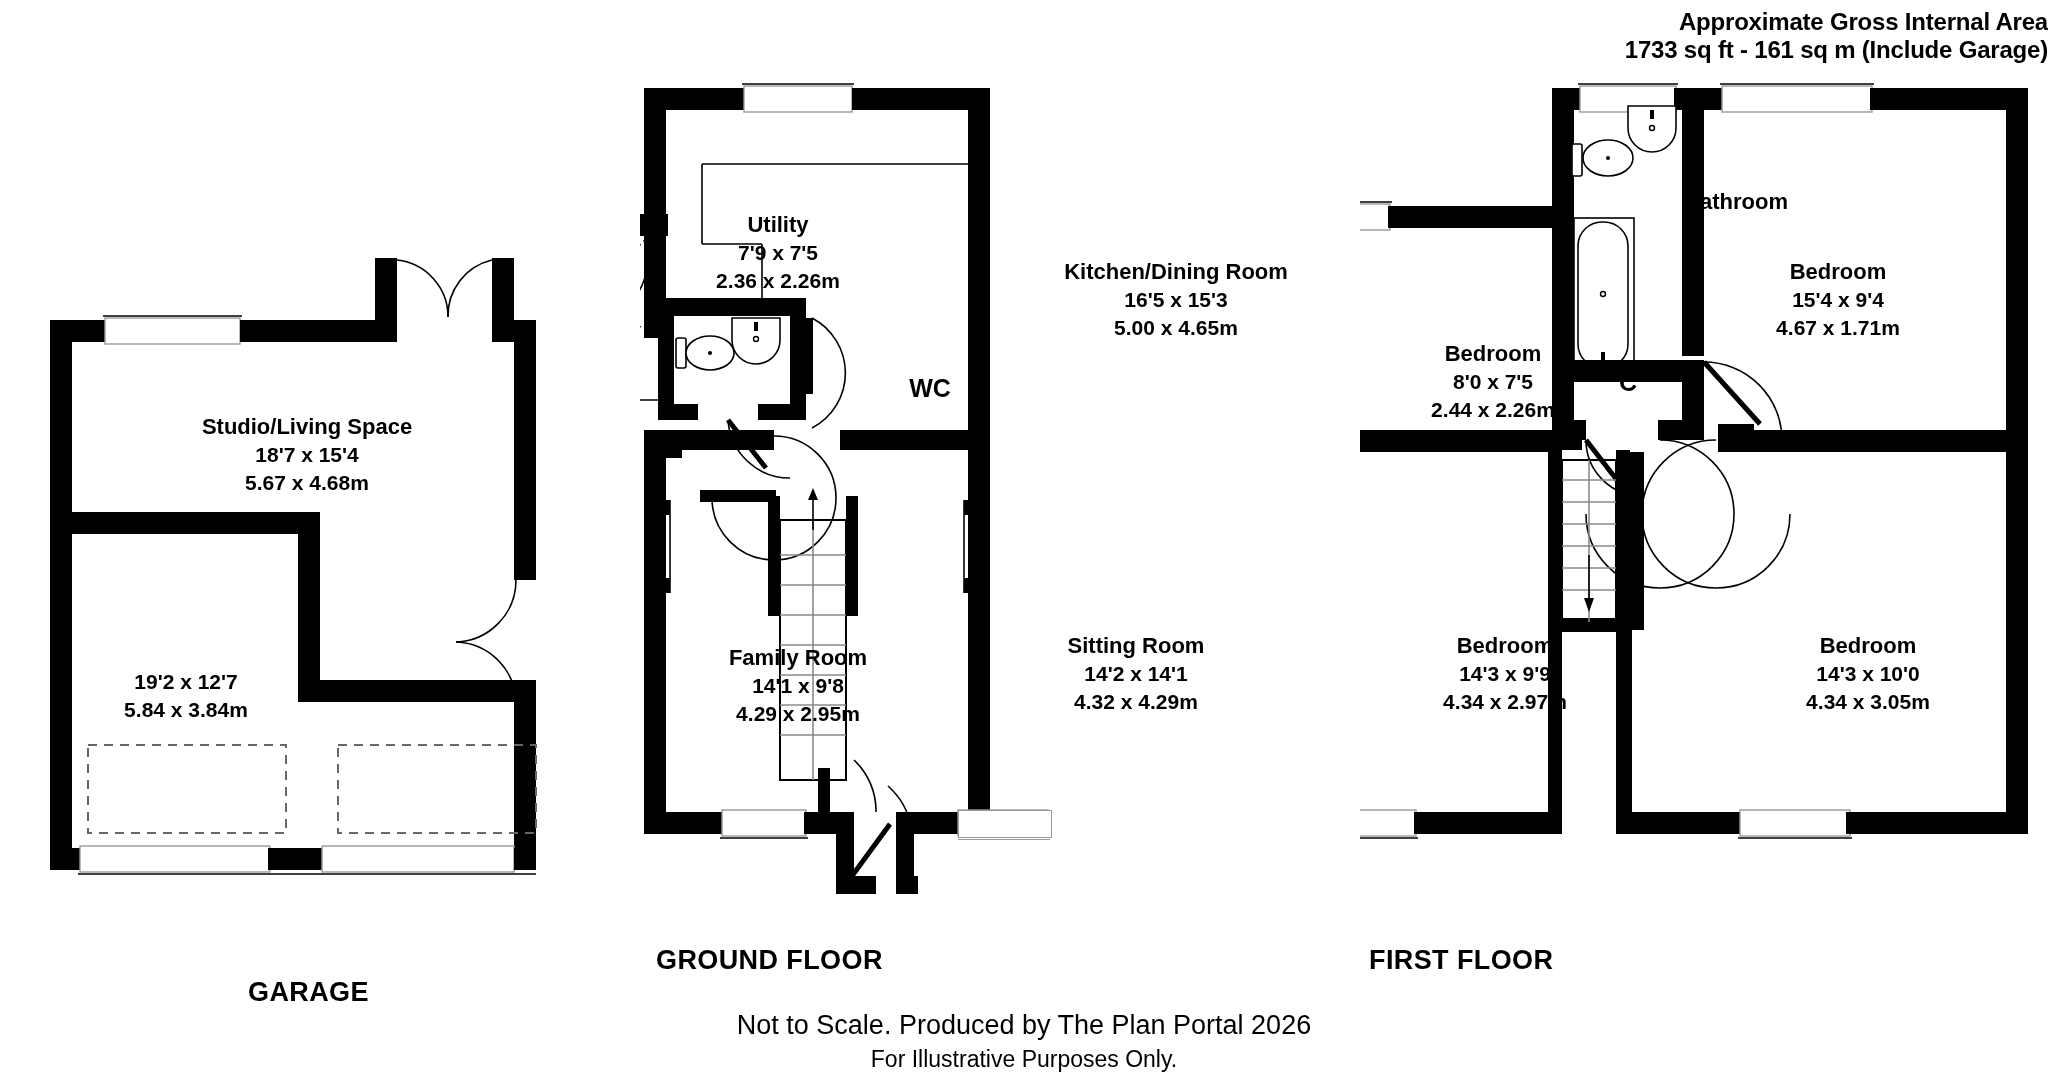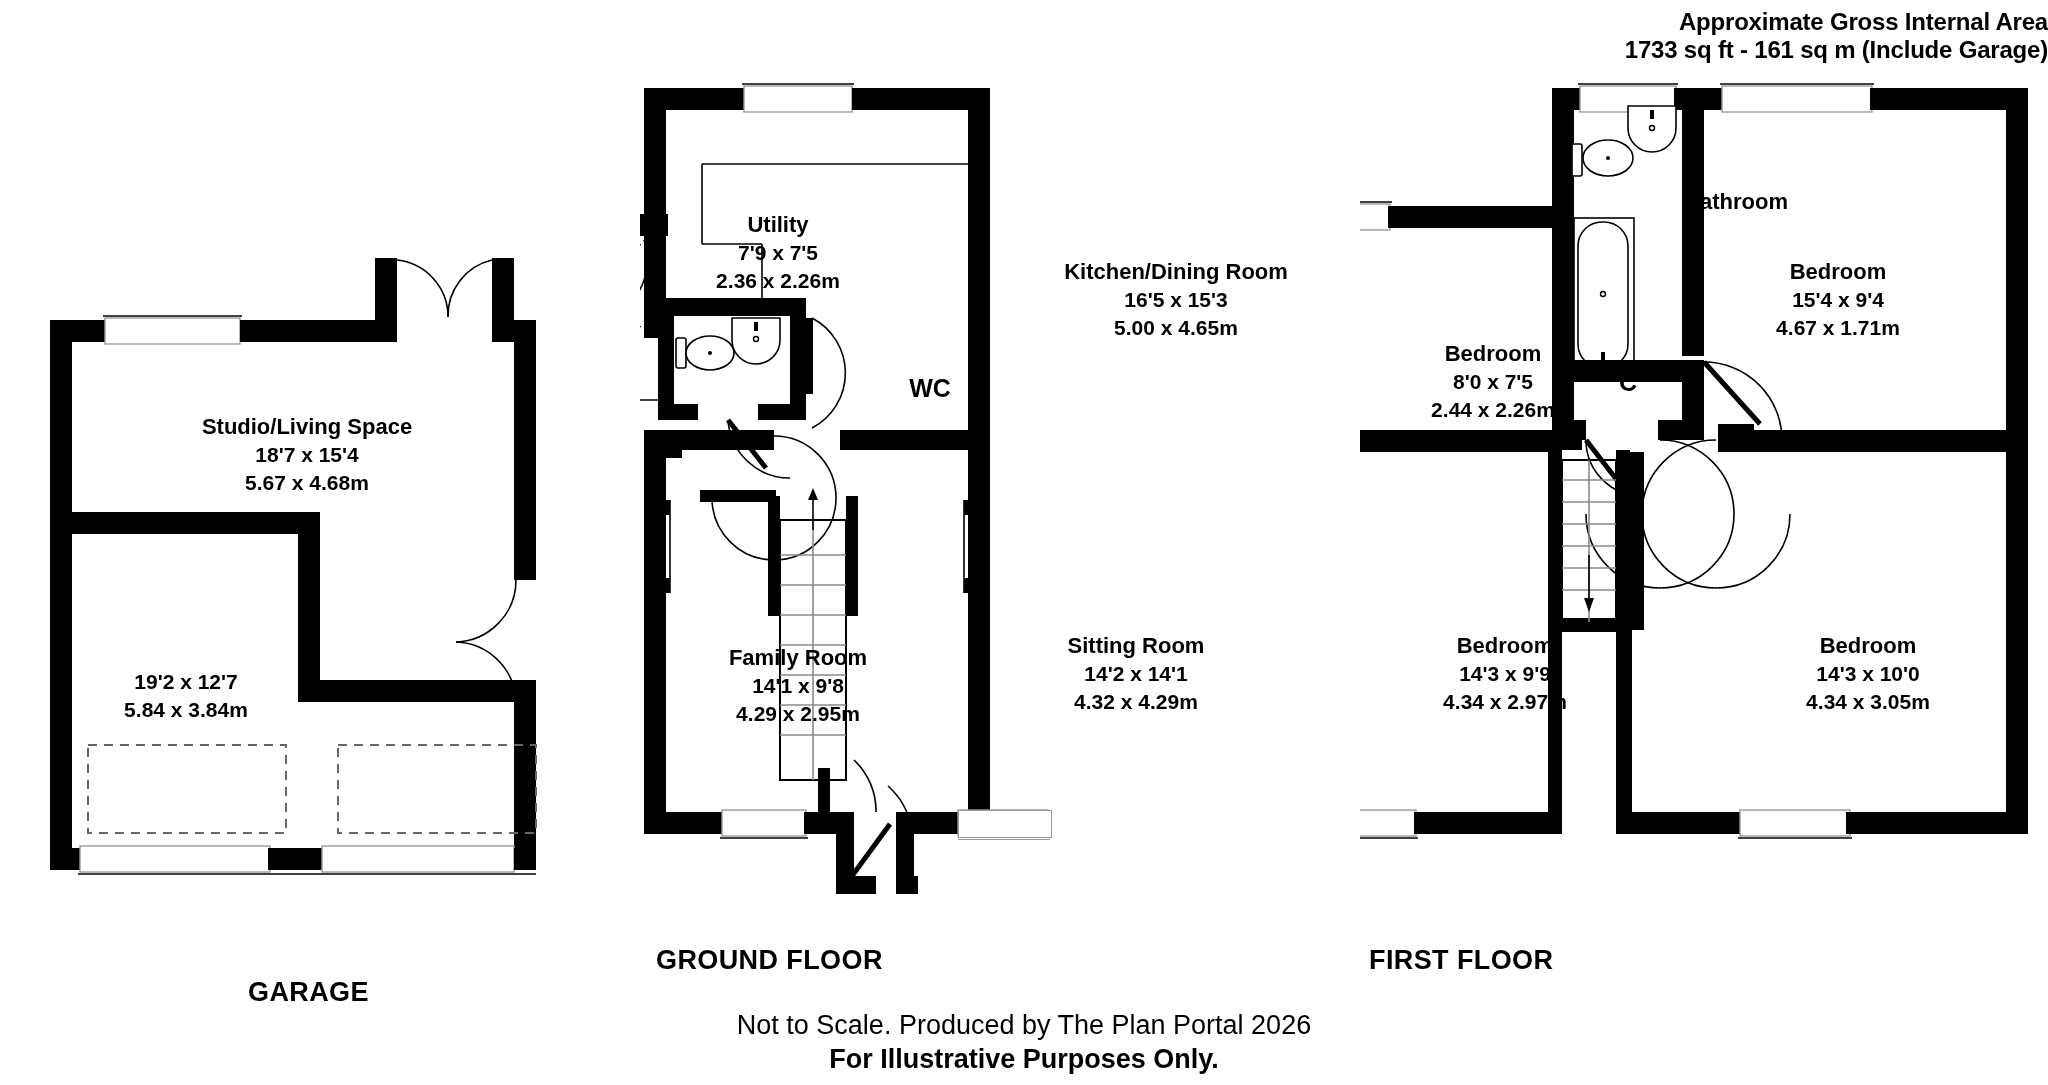--- a/index.html
+++ b/index.html
@@ -42,22 +42,22 @@
     top: 1008px;
     width: 2048px;
     text-align: center;
   }
   .footer .f1 {
     font-size: 27px;
     font-weight: normal;
     line-height: 34px;
   }
   .footer .f2 {
-    font-size: 27px;
-    font-weight: bold;
+    font-size: 23px;
+    font-weight: normal;
     line-height: 34px;
   }
   
   .plan-title {
     position: absolute;
     font-size: 27px;
     font-weight: bold;
     letter-spacing: 0.4px;
     white-space: nowrap;
   }

